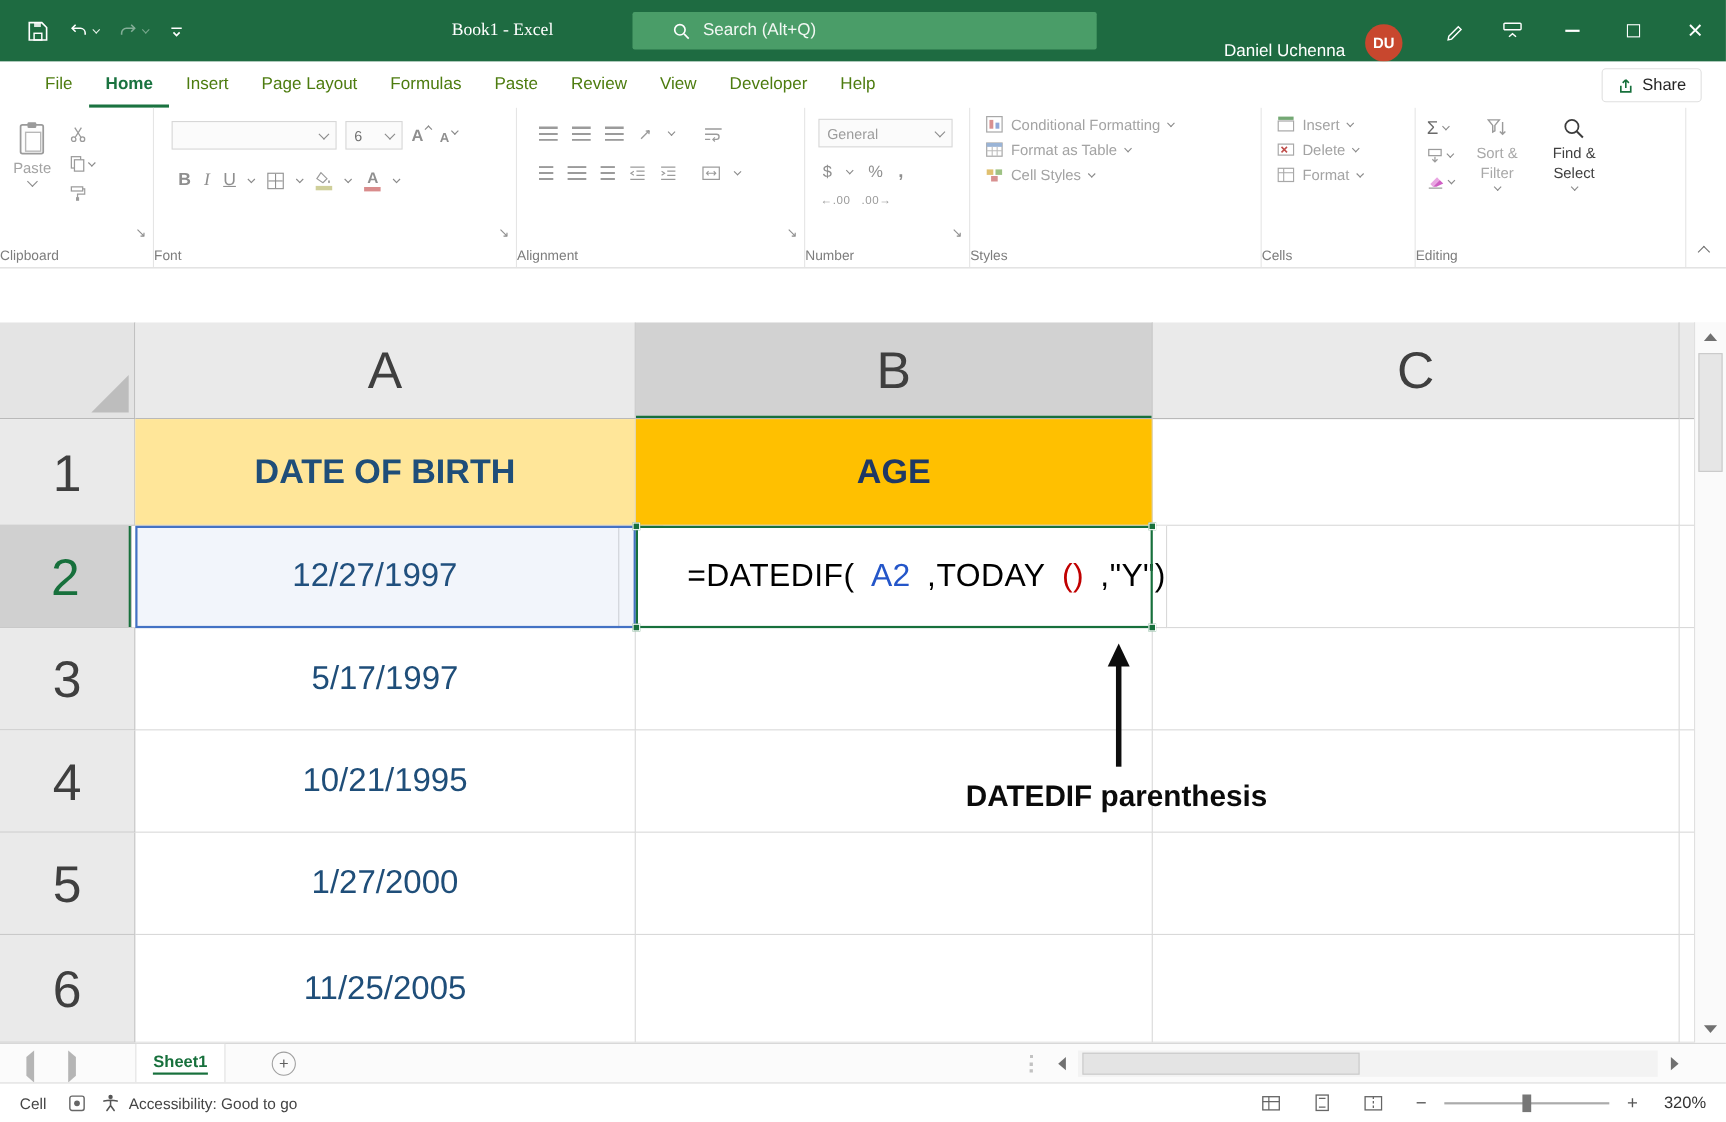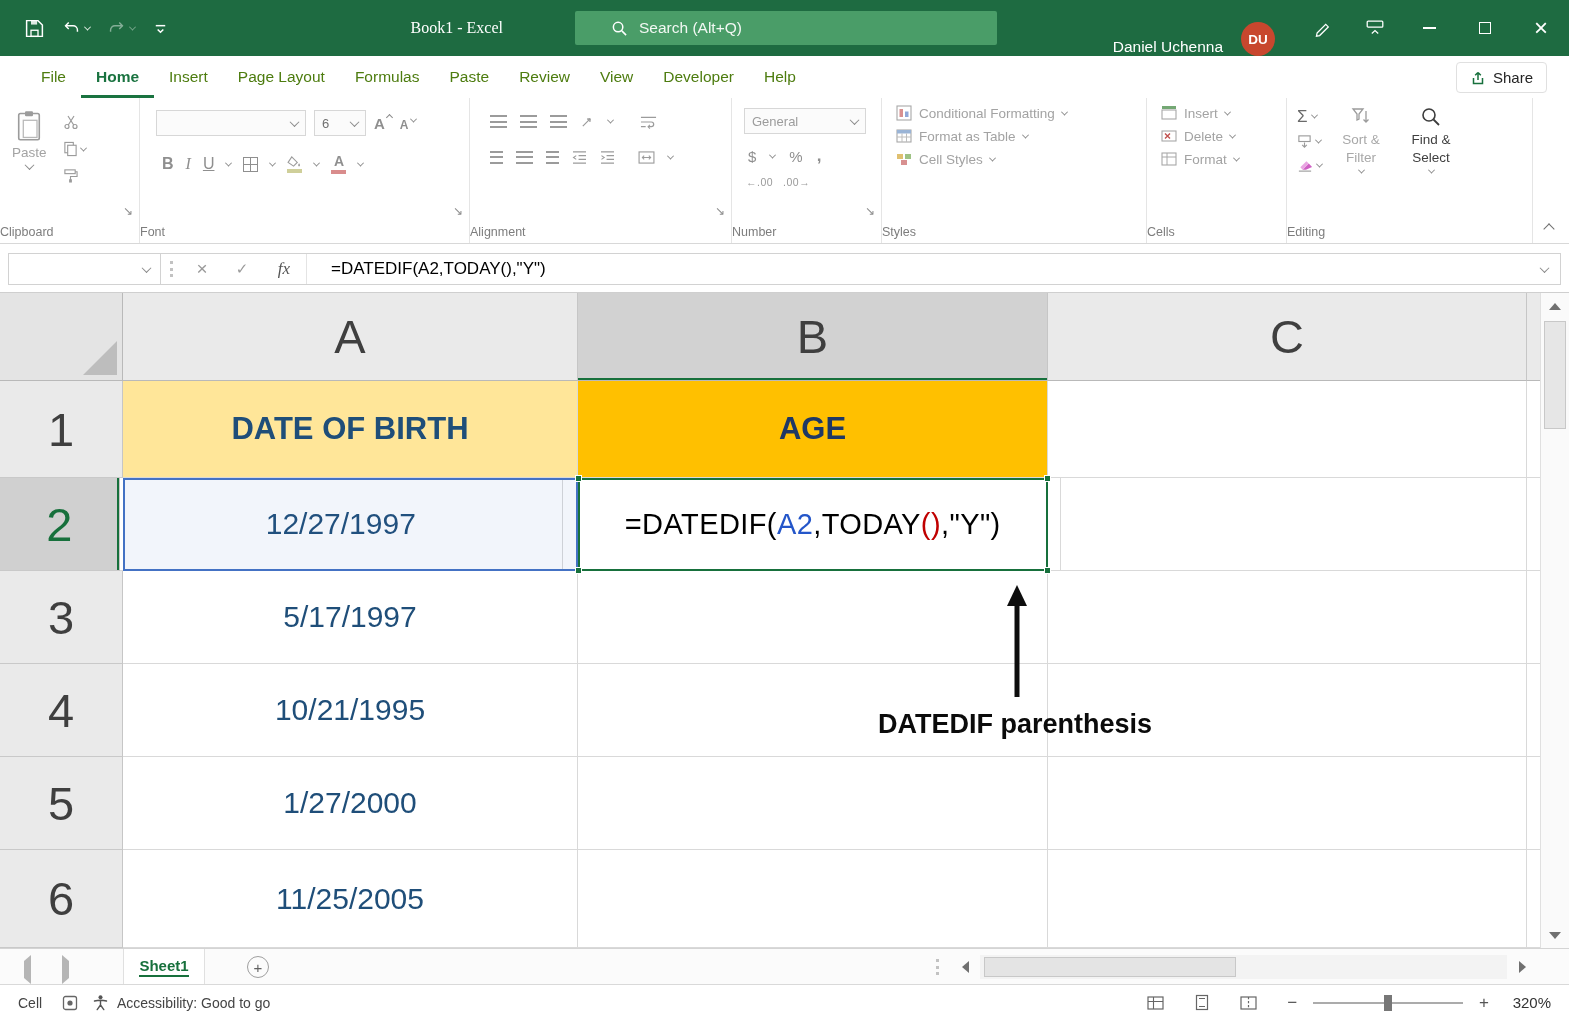--- a/index.html
+++ b/index.html
@@ -122,21 +122,21 @@
   .ch.sel{background:#d2d2d2;box-shadow:inset 0 -2px 0 #17703c;}
   .rows{position:absolute;left:0;top:88px;width:1540px;}
   .rrow{display:flex;}
   .rh{width:123px;display:flex;align-items:center;justify-content:center;background:#eaeaea;border-right:1px solid #c6c6c6;border-bottom:1px solid #c9c9c9;font-size:47px;color:#3f3f3f;cursor:pointer;}
   .rh.sel{background:#d0d0d0;color:#17703c;box-shadow:inset -2px 0 0 #17703c;}
   .cl{border-right:1px solid #d9d9d9;border-bottom:1px solid #d9d9d9;display:flex;align-items:center;justify-content:center;cursor:cell;}
   .w-a{width:455px;} .w-b{width:470px;} .w-c{width:479px;} .w-d{width:13px;border-right:none;}
   .hdr1{background:#ffe699;color:#1f4e79;font-size:31px;font-weight:700;}
   .hdr2{background:#ffc000;color:#1f3864;font-size:31px;font-weight:700;}
   .datec{color:#1f4e79;font-size:30px;font-weight:400;}
-  .b2c{justify-content:flex-start;padding-left:22px;font-size:29px;letter-spacing:.4px;background:#fff;margin-left:40px;}
+  .b2c{justify-content:space-between;padding-left:22px;font-size:29px;letter-spacing:.4px;background:#fff;margin-left:40px;}
   .ref-overlay{position:absolute;left:123px;top:185px;width:455px;height:93px;border:2px solid #4472c4;background:rgba(68,114,196,.07);pointer-events:none;}
   .sel-overlay{position:absolute;left:578px;top:185px;width:470px;height:93px;border:2px solid #17703c;pointer-events:none;}
   .h{position:absolute;width:7px;height:7px;background:#17703c;border:1px solid #fff;}
   .h.tl{left:-5px;top:-5px;} .h.tr{right:-5px;top:-5px;} .h.bl{left:-5px;bottom:-5px;} .h.br{right:-5px;bottom:-5px;}
   .arrow-svg{position:absolute;left:0;top:0;width:1540px;height:655px;pointer-events:none;}
   .callout{position:absolute;left:830px;top:416px;width:370px;text-align:center;font-size:27px;font-weight:700;color:#0b0b0b;}
 
   
   .vscroll{position:absolute;top:293px;right:0;width:29px;height:655px;background:#fafafa;border-left:1px solid #e0e0e0;}
   .sarr{position:absolute;left:0;width:100%;height:26px;display:flex;align-items:center;justify-content:center;cursor:pointer;}
@@ -541,34 +541,20 @@
         </div>
       </div>
       <div class="glab">Editing</div>
     </div>
 
     <div class="rib-fill">
       <span class="collapse-chev"></span>
     </div>
   </section>
 
-  <div class="fstrip">
-    <div class="fbar">
-      <div class="nboxx">
-          <span></span>
-          <i class="chev"></i>
-        </div>
-      <span class="vdots"></span>
-      <span class="fbx x"></span>
-      <span class="fbx ok"></span>
-      <span class="fx">fx</span>
-      <div class="ftext">=DATEDIF(A2,TODAY(),"Y")</div>
-      <i class="chev fexp"></i>
-    </div>
-  </div>
 
   <div class="sheet">
     <div class="corner"></div>
     <div class="colhdrs">
       <div class="ch w-a">A</div>
       <div class="ch sel w-b">B</div>
       <div class="ch w-c">C</div>
       <div class="ch w-d"></div>
     </div>
     <div class="rows">

